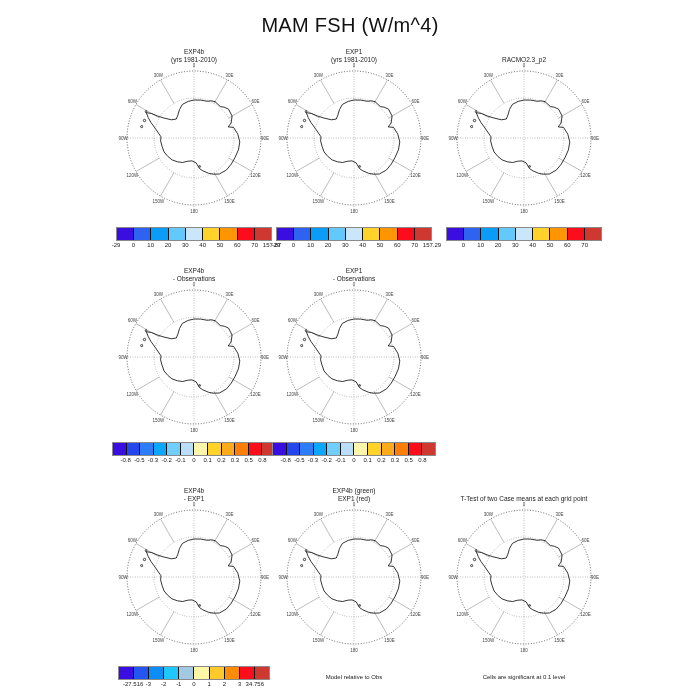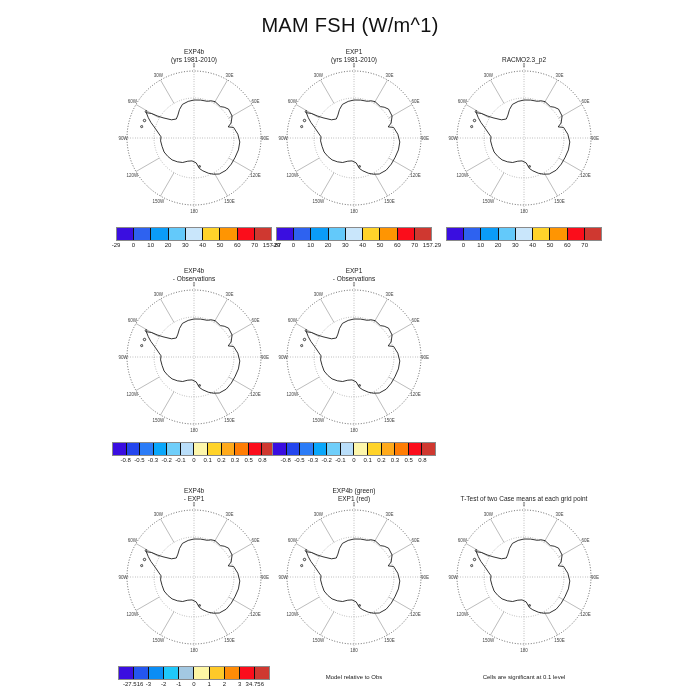--- a/index.html
+++ b/index.html
@@ -18,21 +18,21 @@
   .cbseg + .cbseg{border-left:1px solid #111;}
   .cbtick{position:absolute;top:15px;transform:translateX(-50%);
           font-size:6px;line-height:7px;white-space:nowrap;color:#222;}
   .footnote{position:absolute;width:180px;text-align:center;font-size:6px;color:#222;}
 </style>
 </head>
 <body>
 
 <div id="canvas">
 
-  <div class="main-title">MAM FSH (W/m^1)</div>
+  <div class="main-title">MAM FSH (W/m^4)</div>
 
   <div class="panel" style="left:109px;top:41px;">
     <div class="ptitle">
       <div>EXP4b</div>
       <div>(yrs 1981-2010)</div>
     </div>
     <svg class="map" width="150" height="150" viewBox="0 0 150 150">
         <circle cx="75" cy="75" r="67" fill="none" stroke="#000" stroke-width="0.6" stroke-dasharray="1 1.7"></circle>
         <circle cx="75" cy="75" r="40" fill="none" stroke="#333" stroke-width="0.45" stroke-dasharray="0.7 1.7"></circle>
         <line x1="75" y1="4" x2="75" y2="146" stroke="#333" stroke-width="0.45" stroke-dasharray="0.7 1.7"></line>

